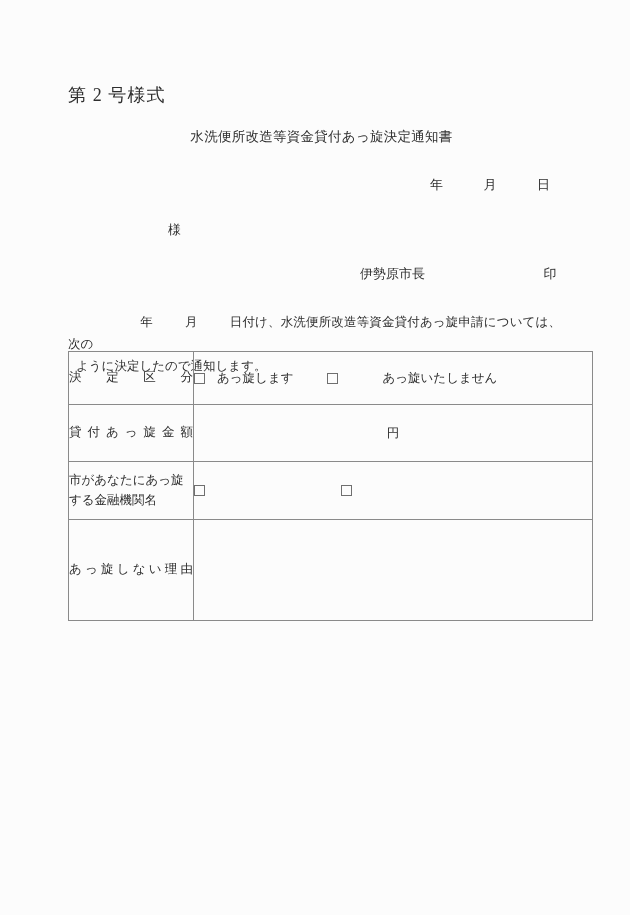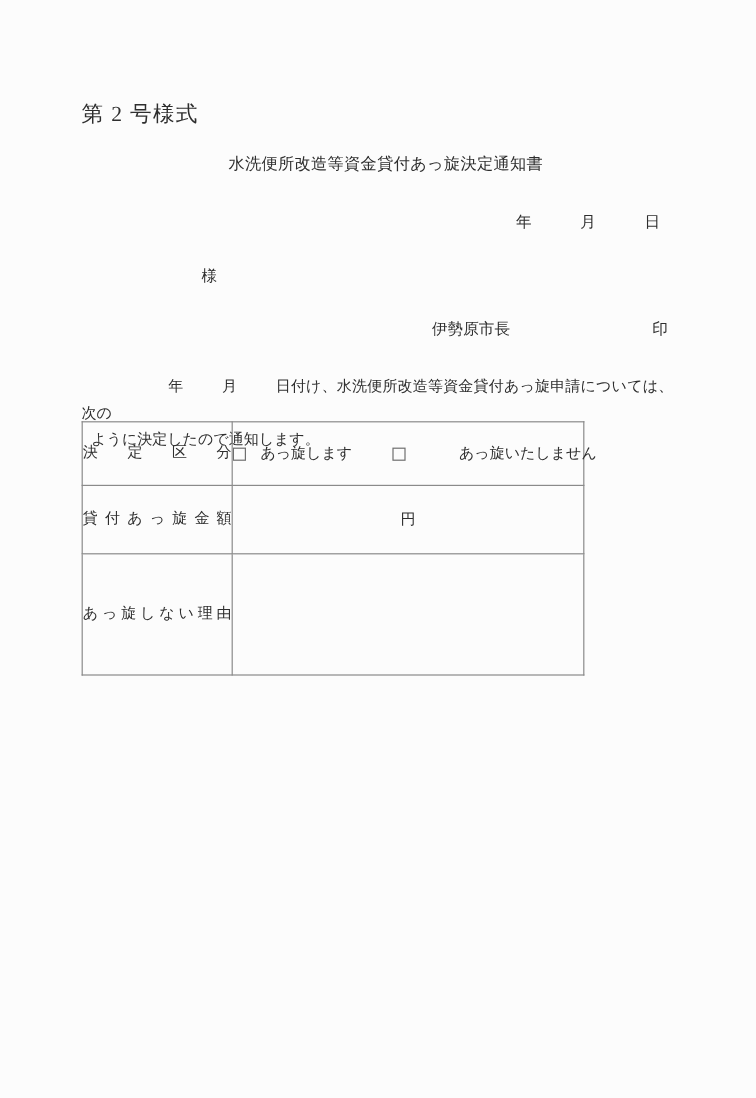--- a/index.html
+++ b/index.html
@@ -83,21 +83,21 @@
   }
   .body-text .indent { display: inline-block; width: 72px; }
   .body-text .gap { display: inline-block; width: 32px; }
   .body-text .line2 { display: block; padding-left: 8px; }
 
   
   .form-table {
     position: absolute;
     left: 68px;
     top: 351px;
-    width: 419px;
+    width: 525px;
     border-collapse: collapse;
     table-layout: fixed;
   }
   .form-table td {
     border: 1px solid #8a8a8a;
     font-size: 12.5px;
     vertical-align: middle;
     padding: 0;
   }
   .label-cell {
@@ -218,20 +218,33 @@
 
       <tr class="row-amount">
         <td class="label-cell">
           <span class="label-spread">貸付あっ旋金額</span>
         </td>
         <td class="value-cell yen-cell">
           <span>円</span>
         </td>
       </tr>
 
+      <tr class="row-bank">
+        <td class="label-cell">
+          <span class="label-wrap">市があなたにあっ旋</span>
+          <span class="label-wrap">する金融機関名</span>
+        </td>
+        <td class="value-cell">
+          <div class="bank-boxes">
+            <span class="checkbox"></span>
+            <span class="spacer"></span>
+            <span class="checkbox"></span>
+          </div>
+        </td>
+      </tr>
 
       <tr class="row-reason">
         <td class="label-cell">
           <span class="label-spread">あっ旋しない理由</span>
         </td>
         <td class="value-cell reason-cell"></td>
       </tr>
 
 
     </tbody>

